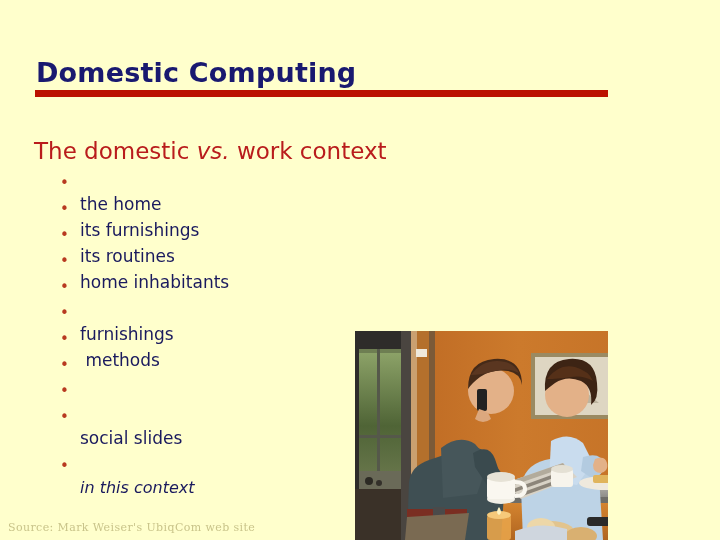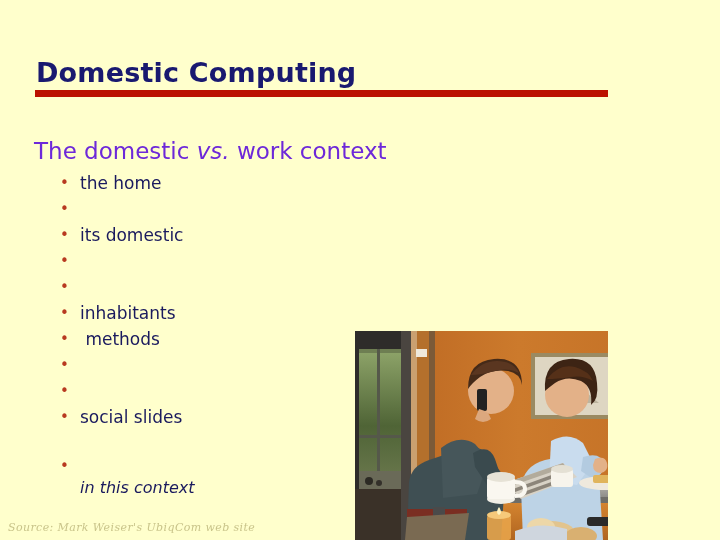--- a/index.html
+++ b/index.html
@@ -40,21 +40,21 @@
     height: 7px;
     background: #bb1100;
   }
 
   
   #subtitle {
     position: absolute;
     left: 34px;
     top: 138px;
     font-size: 23px;
-    color: #6d28d9;
+    color: #b91c1c;
     white-space: nowrap;
   }
   #subtitle .it { font-style: italic; }
 
   
   #bullet-list {
     position: absolute;
     left: 60px;
     top: 171px;
     width: 300px;
@@ -70,20 +70,21 @@
     width: 20px;
     flex: 0 0 20px;
     color: #b83a20;
     font-size: 15px;
     line-height: 24px;
     text-align: left;
   }
   .bullet-text {
     line-height: 24px;
     white-space: pre;
+    margin-top: 21px;
   }
 
   
   #revisit-note {
     position: absolute;
     left: 60px;
     top: 455px;
     width: 300px;
     display: flex;
     align-items: flex-start;
@@ -96,21 +97,20 @@
     font-style: normal;
   }
   #revisit-lines { line-height: 22px; }
 
   
   #source-credit {
     position: absolute;
     left: 8px;
     top: 521px;
     font-family: "DejaVu Serif", "Liberation Serif", serif;
-    font-style: italic;
     font-size: 11px;
     color: #c9c48a;
     letter-spacing: 0.4px;
     white-space: nowrap;
   }
 
   
   #photo {
     position: absolute;
     left: 355px;
@@ -134,34 +134,36 @@
     <span>The domestic </span><span class="it">vs.</span><span> work context</span>
   </div>
 
   <div id="bullet-list">
       <div class="bullet-row">
         <span class="bullet-dot">•</span>
         <span class="bullet-text">the home</span>
       </div>
       <div class="bullet-row">
         <span class="bullet-dot">•</span>
-      </div>
-      <div class="bullet-row">
-        <span class="bullet-dot">•</span>
-        <span class="bullet-text">its domestic</span>
-      </div>
-      <div class="bullet-row">
-        <span class="bullet-dot">•</span>
-      </div>
-      <div class="bullet-row">
-        <span class="bullet-dot">•</span>
-      </div>
-      <div class="bullet-row">
-        <span class="bullet-dot">•</span>
-        <span class="bullet-text">inhabitants</span>
+        <span class="bullet-text">its furnishings</span>
+      </div>
+      <div class="bullet-row">
+        <span class="bullet-dot">•</span>
+        <span class="bullet-text">its routines</span>
+      </div>
+      <div class="bullet-row">
+        <span class="bullet-dot">•</span>
+        <span class="bullet-text">home inhabitants</span>
+      </div>
+      <div class="bullet-row">
+        <span class="bullet-dot">•</span>
+      </div>
+      <div class="bullet-row">
+        <span class="bullet-dot">•</span>
+        <span class="bullet-text">furnishings</span>
       </div>
       <div class="bullet-row">
         <span class="bullet-dot">•</span>
         <span class="bullet-text"> methods</span>
       </div>
       <div class="bullet-row">
         <span class="bullet-dot">•</span>
       </div>
       <div class="bullet-row">
         <span class="bullet-dot">•</span>

